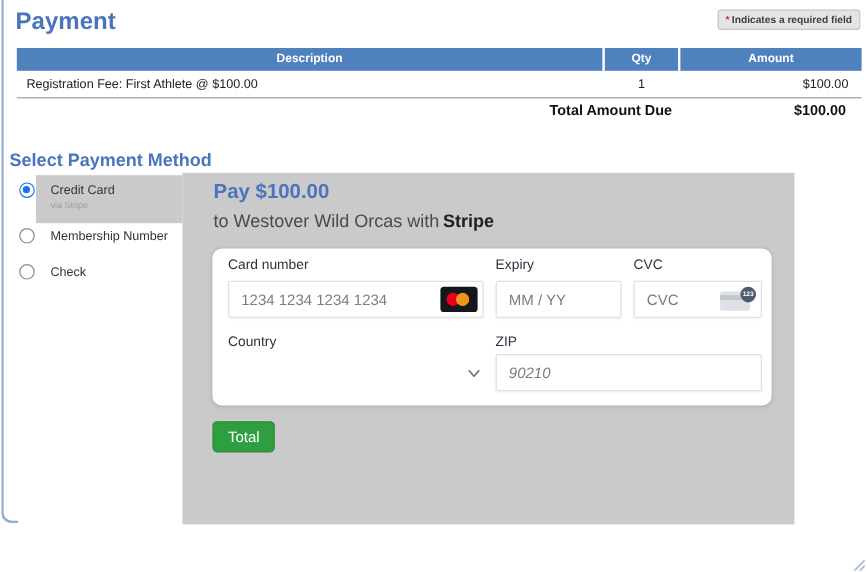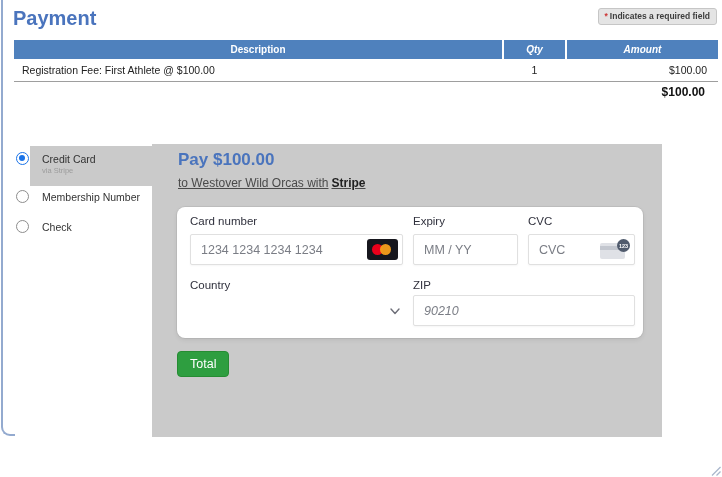--- a/index.html
+++ b/index.html
@@ -15,21 +15,21 @@
   
   .page-title{position:absolute;left:13px;top:7px;font-size:20px;font-weight:bold;color:#4a74bd;}
   .required-note{position:absolute;right:5px;top:8px;background:#e4e4e4;border:1px solid #c6c6c6;
     border-radius:3px;padding:2px 6px 3px 6px;font-size:8.5px;font-weight:bold;color:#3d3d3d;}
   .required-note .star{color:#cc3333;margin-right:2px;}
 
   
   .order-table{position:absolute;left:14px;top:40px;width:704px;border-collapse:collapse;table-layout:fixed;}
   .order-table th{background:#4f81bd;color:#fff;font-size:10px;font-weight:bold;height:19px;
     text-align:center;padding:0;}
-  .order-table th.sep{border-left:2px solid #fff;font-style:italic;}
+  .order-table th.sep{border-left:2px solid #fff;}
   .order-table td{font-size:10.5px;color:#222;height:22px;padding:0;}
   .td-desc{text-align:left;padding-left:8px !important;}
   .td-qty{text-align:center;}
   .td-amount{text-align:right;padding-right:11px !important;}
   .total-rule{position:absolute;left:14px;top:81px;width:704px;height:1px;background:#9e9e9e;}
   .total-label{position:absolute;right:162px;top:85px;font-size:12px;font-weight:bold;color:#111;}
   .total-amount{position:absolute;right:17px;top:85px;font-size:12px;font-weight:bold;color:#111;}
 
   
   .method-heading{position:absolute;left:8px;top:125px;font-size:15px;font-weight:bold;color:#4a74bd;}
@@ -38,21 +38,21 @@
     border:1px solid #8d8d8d;box-sizing:border-box;cursor:pointer;}
   .radio.selected{border:1.5px solid #1a73e8;}
   .radio.selected::after{content:"";position:absolute;left:2px;top:2px;width:6px;height:6px;
     border-radius:50%;background:#1a73e8;}
   .opt-label{position:absolute;font-size:10.5px;color:#333;cursor:pointer;}
   .opt-sublabel{position:absolute;font-size:7.5px;color:#9c9c9c;}
 
   
   .stripe-panel{position:absolute;left:152px;top:144px;width:510px;height:293px;background:#cacaca;}
   .pay-heading{position:absolute;left:26px;top:6px;font-size:17px;font-weight:bold;color:#4a74bd;}
-  .pay-sub{position:absolute;left:26px;top:32px;font-size:12px;color:#4a4a4a;text-decoration:underline;}
+  .pay-sub{position:absolute;left:26px;top:32px;font-size:15px;color:#4a4a4a;}
   .pay-sub b{color:#1f1f1f;margin-left:3px;}
 
   .card-form{position:absolute;left:25px;top:63px;width:466px;height:131px;background:#fff;
     border-radius:8px;box-shadow:0 0 0 1px rgba(0,0,0,0.05),0 2px 5px rgba(0,0,0,0.08);}
   .f-label{position:absolute;font-size:11.5px;color:#30313d;}
   .f-input{position:absolute;height:31px;box-sizing:border-box;border:1px solid #e0e0e0;border-radius:2px;
     background:#fff;font-size:12.5px;color:#222;padding:8px 10px;outline:none;
     box-shadow:0 1px 2px rgba(0,0,0,0.04);font-family:"Liberation Sans","DejaVu Sans",sans-serif;}
   .f-input::placeholder{color:#7a7d85;opacity:1;}
   .lbl-cardnum{left:13px;top:8px;} .in-cardnum{left:13px;top:27px;width:213px;padding-right:44px;}
@@ -108,22 +108,24 @@
     </thead>
     <tbody>
       <tr>
         <td class="td-desc">Registration Fee: First Athlete @ $100.00</td>
         <td class="td-qty">1</td>
         <td class="td-amount">$100.00</td>
       </tr>
     </tbody>
   </table>
   <div class="total-rule"></div>
+  <div class="total-label">Total Amount Due</div>
   <div class="total-amount">$100.00</div>
 
+  <div class="method-heading">Select Payment Method</div>
 
   <div class="tab-bg"></div>
 
   <div class="radio selected" style="left:16px;top:152px;"></div>
   <div class="opt-label" style="left:42px;top:153px;">Credit Card</div>
   <div class="opt-sublabel" style="left:42px;top:166px;">via Stripe</div>
 
   <div class="radio" style="left:16px;top:190px;"></div>
   <div class="opt-label" style="left:42px;top:191px;">Membership Number</div>
 

